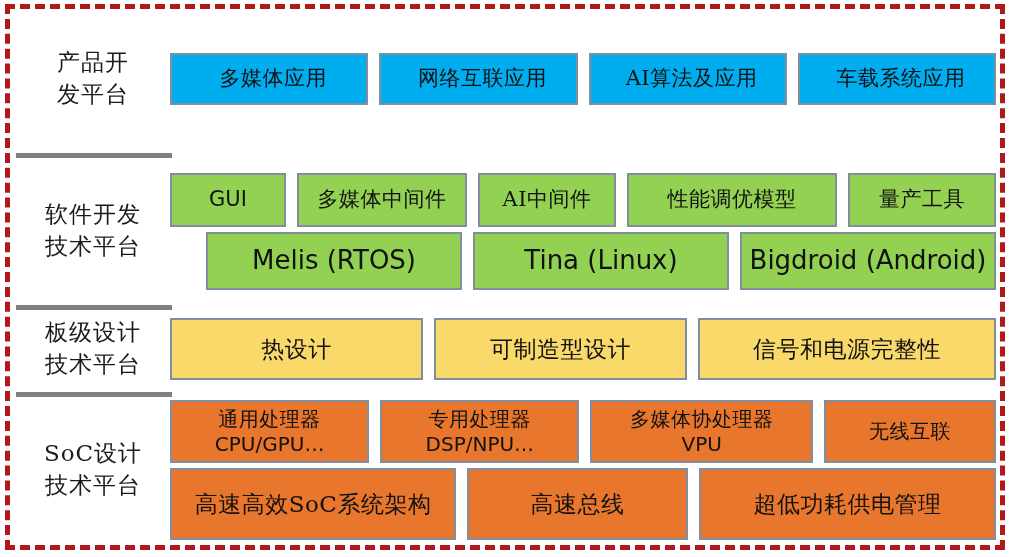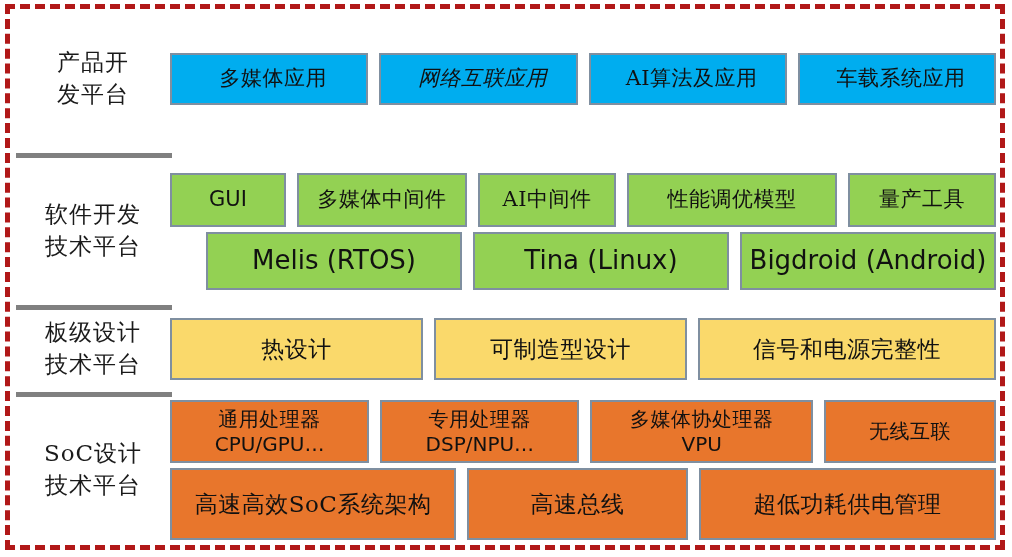--- a/index.html
+++ b/index.html
@@ -145,21 +145,21 @@
       <span class="lab-line">产品开</span>
       <span class="lab-line">发平台</span>
     </div>
     <div class="tier-body">
 
 
       <div class="box-row" id="app-row">
         <div class="box c-blue" style="flex:1 1 0;">
           <span class="ln">多媒体应用</span>
         </div>
-        <div class="box c-blue" style="flex:1 1 0;font-style:italic;">
+        <div class="box c-blue" style="flex:1 1 0;">
           <span class="ln">网络互联应用</span>
         </div>
         <div class="box c-blue" style="flex:1 1 0;">
           <span class="ln">AI算法及应用</span>
         </div>
         <div class="box c-blue" style="flex:1 1 0;">
           <span class="ln">车载系统应用</span>
         </div>
       </div>
 

